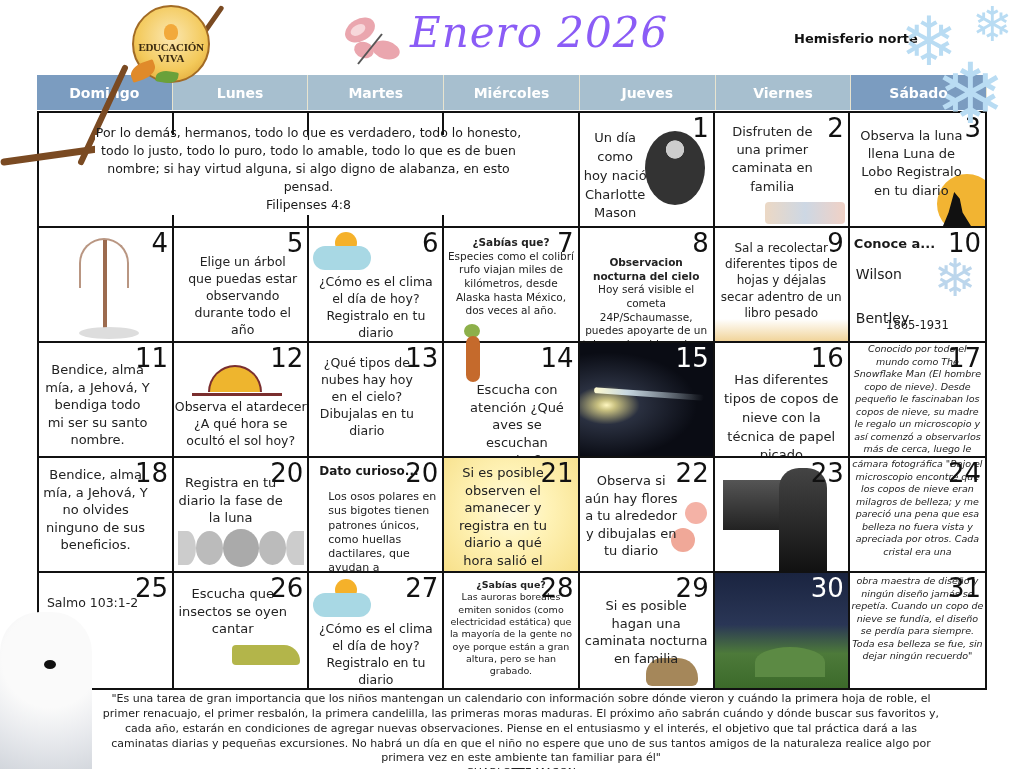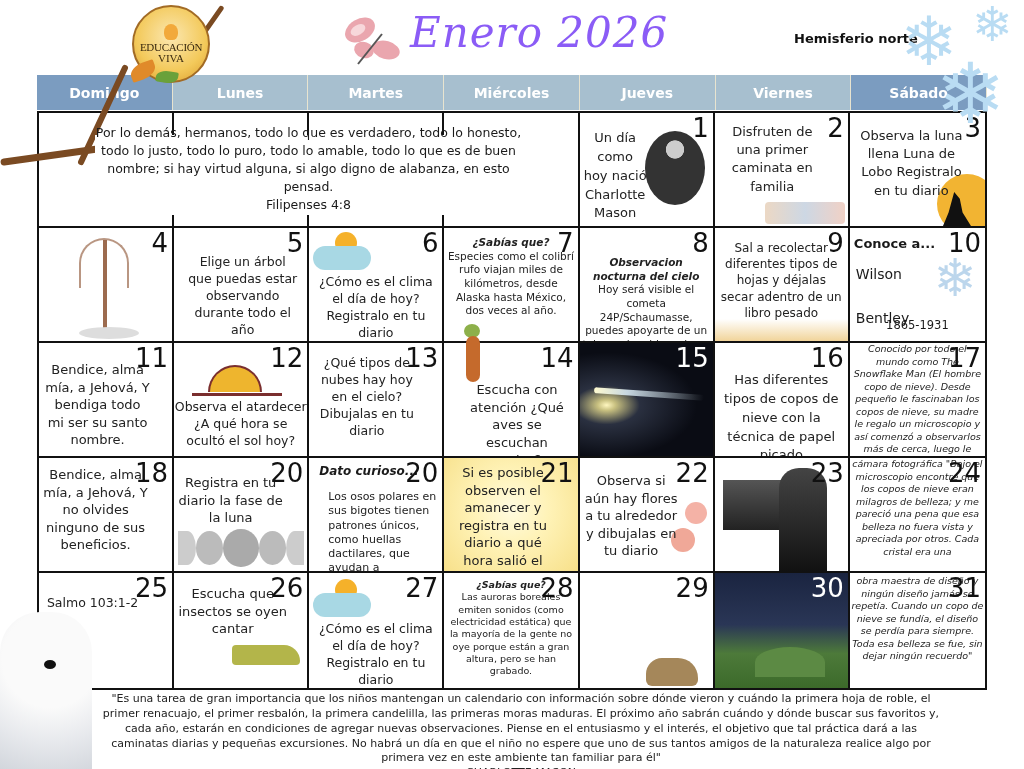--- a/index.html
+++ b/index.html
@@ -3,21 +3,21 @@
 <meta charset="utf-8">
 <style>
   * { box-sizing: border-box; margin: 0; padding: 0; }
   html, body { width: 1024px; height: 769px; background: #ffffff; overflow: hidden; }
   body { position: relative; font-family: "DejaVu Sans", sans-serif; color: #1a1a1a; }
 
   .logo { position: absolute; left: 132px; top: 5px; width: 78px; height: 78px; border-radius: 50%;
     background: radial-gradient(circle at 50% 40%, #fbe7b0 0%, #f3c95a 60%, #d99a2b 100%);
     border: 2px solid #a26b25; display: flex; flex-direction: column; align-items: center; justify-content: center; z-index: 5; }
   .logo .bulb { width: 14px; height: 16px; border-radius: 50% 50% 40% 40%; background: #f2a93b; margin-bottom: 2px; }
-  .logo .l1, .logo .l2 { font-family: "Liberation Serif", serif; font-weight: normal; color: #3a2a10; line-height: 1; }
+  .logo .l1, .logo .l2 { font-family: "Liberation Serif", serif; font-weight: bold; color: #3a2a10; line-height: 1; }
   .logo .l1 { font-size: 11px; letter-spacing: -0.3px; }
   .logo .l2 { font-size: 11px; }
   .logo .leaf1 { position: absolute; left: -4px; bottom: 2px; width: 26px; height: 16px; background: #e08a2a; border-radius: 60% 10% 60% 10%; transform: rotate(-20deg); }
   .logo .leaf2 { position: absolute; left: 22px; bottom: -2px; width: 22px; height: 12px; background: #6aa13a; border-radius: 60% 10% 60% 10%; transform: rotate(10deg); }
 
   .branch { position: absolute; background: #7a4a22; border-radius: 4px; z-index: 3; }
 
   .butterfly { position: absolute; left: 338px; top: 12px; width: 64px; height: 56px; z-index: 5; }
   .title { position: absolute; left: 410px; top: 8px; font-family: "DejaVu Serif", serif; font-style: italic;
     font-size: 42px; color: #8b5cf6; letter-spacing: 1px; }
@@ -33,21 +33,21 @@
     display: grid; grid-template-columns: repeat(7, 1fr); grid-template-rows: repeat(5, 1fr); }
   .cell { position: relative; border-right: 2px solid #111; border-bottom: 2px solid #111; overflow: hidden; background: transparent; }
   .cell:nth-child(7n) { border-right: none; }
   .cell.lastrow { border-bottom: none; }
   .num { position: absolute; right: 4px; top: 2px; font-size: 26px; line-height: 1; color: #111; z-index: 4; }
   .num.white { color: #fff; }
   .txt { position: absolute; left: 4px; right: 4px; text-align: center; font-size: 12.5px; line-height: 1.35; color: #222; z-index: 3; }
   .txt.small { font-size: 10.5px; line-height: 1.3; }
   .txt.tiny { font-size: 9.5px; line-height: 1.3; }
   .txt.it { font-style: italic; font-size: 9.5px; line-height: 1.32; }
-  .bold { font-weight: bold; display: block; font-style: italic; }
+  .bold { font-weight: bold; display: block; }
 
   .verse { position: absolute; left: 37px; top: 111px; width: 543px; height: 116px; display: flex; flex-direction: column;
     align-items: center; justify-content: center; text-align: center; font-size: 12.5px; line-height: 1.45; z-index: 4; background: transparent; }
   .verse-bg { position: absolute; left: 95px; top: 135px; width: 440px; height: 80px; background: #fff; z-index: 3; }
   .cloud { position: absolute; background: #a8d8e4; border-radius: 20px; }
 
   .comet-bg { background: radial-gradient(ellipse at 20% 55%, #fff7c0 0%, #c8c080 6%, #2a3040 22%, #0a0c14 60%); }
   .night-bg { background: linear-gradient(#1a2440 0%, #2a3656 45%, #4d7a3a 70%, #3c6a2a 100%); }
   .sunrise-bg { background: radial-gradient(circle at 50% 45%, #fffbe0 0%, #fff3b8 40%, #f7e08a 100%); }
 
@@ -253,20 +253,21 @@
   </div>
   <div class="cell lastrow">
     <span class="num">28</span>
     <div class="txt tiny" style="top:6px;left:2px;right:2px;">
       <span class="bold">¿Sabías que?</span>
       <span>Las auroras boreales emiten sonidos (como electricidad estática) que la mayoría de la gente no oye porque están a gran altura, pero se han grabado.</span>
     </div>
   </div>
   <div class="cell lastrow">
     <span class="num">29</span>
+    <div class="txt" style="top:24px;font-size:13px;">Si es posible hagan una caminata nocturna en familia</div>
     <div style="position:absolute;left:66px;bottom:2px;width:52px;height:28px;border-radius:16px 20px 6px 6px;background:#a5875a;"></div>
   </div>
   <div class="cell lastrow night-bg">
     <span class="num white">30</span>
     <div style="position:absolute;left:40px;top:74px;width:70px;height:30px;border-radius:50% 50% 0 0;background:#5c8a44;"></div>
   </div>
   <div class="cell lastrow">
     <span class="num">31</span>
     <div class="txt it" style="top:2px;left:1px;right:1px;">obra maestra de diseño y ningún diseño jamás se repetía. Cuando un copo de nieve se fundía, el diseño se perdía para siempre. Toda esa belleza se fue, sin dejar ningún recuerdo"</div>
   </div>

